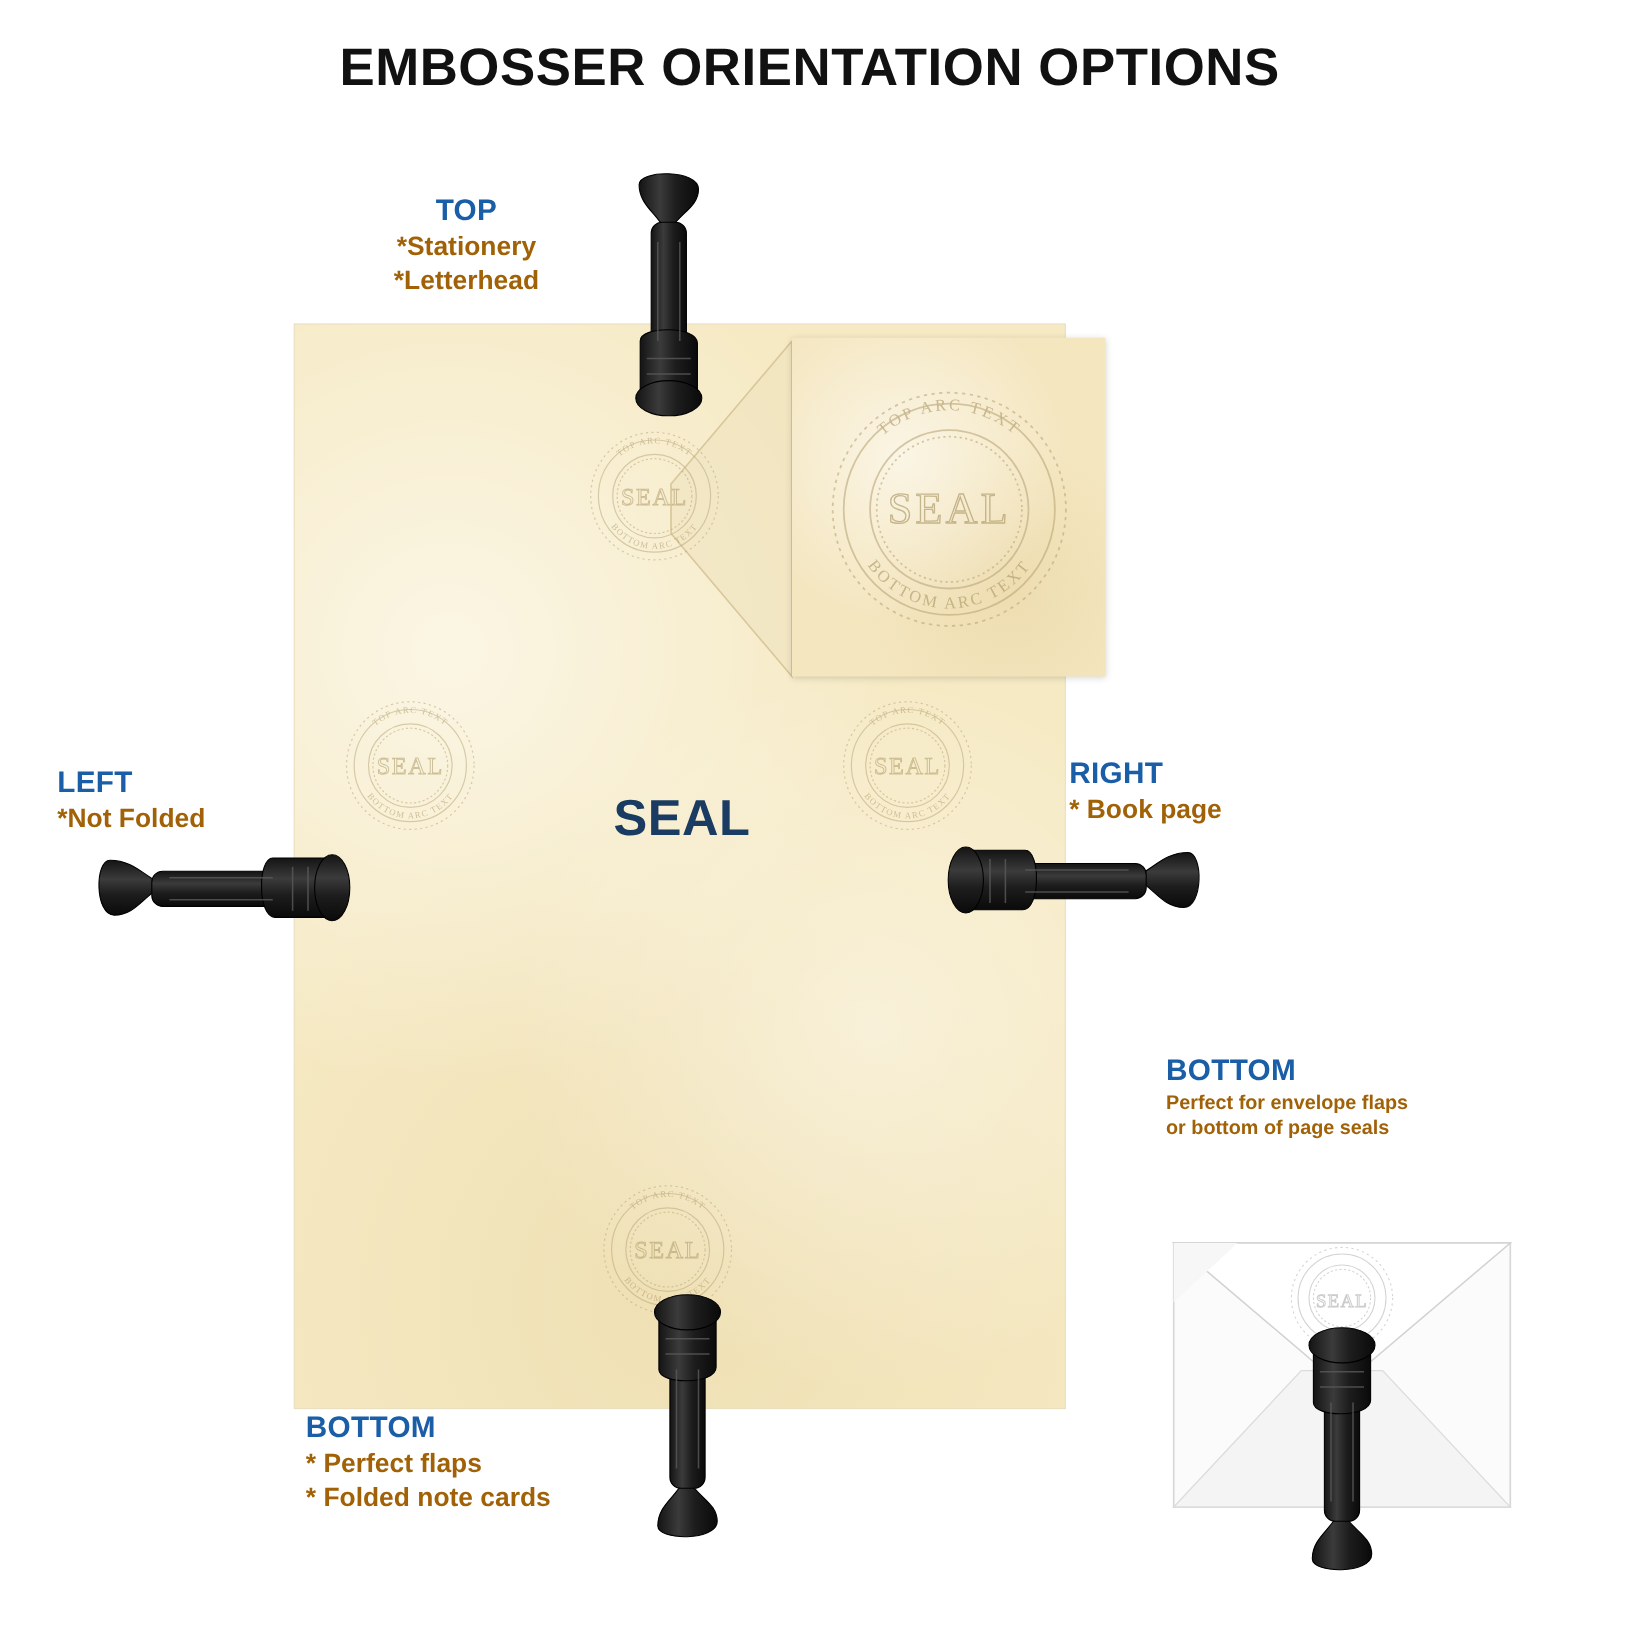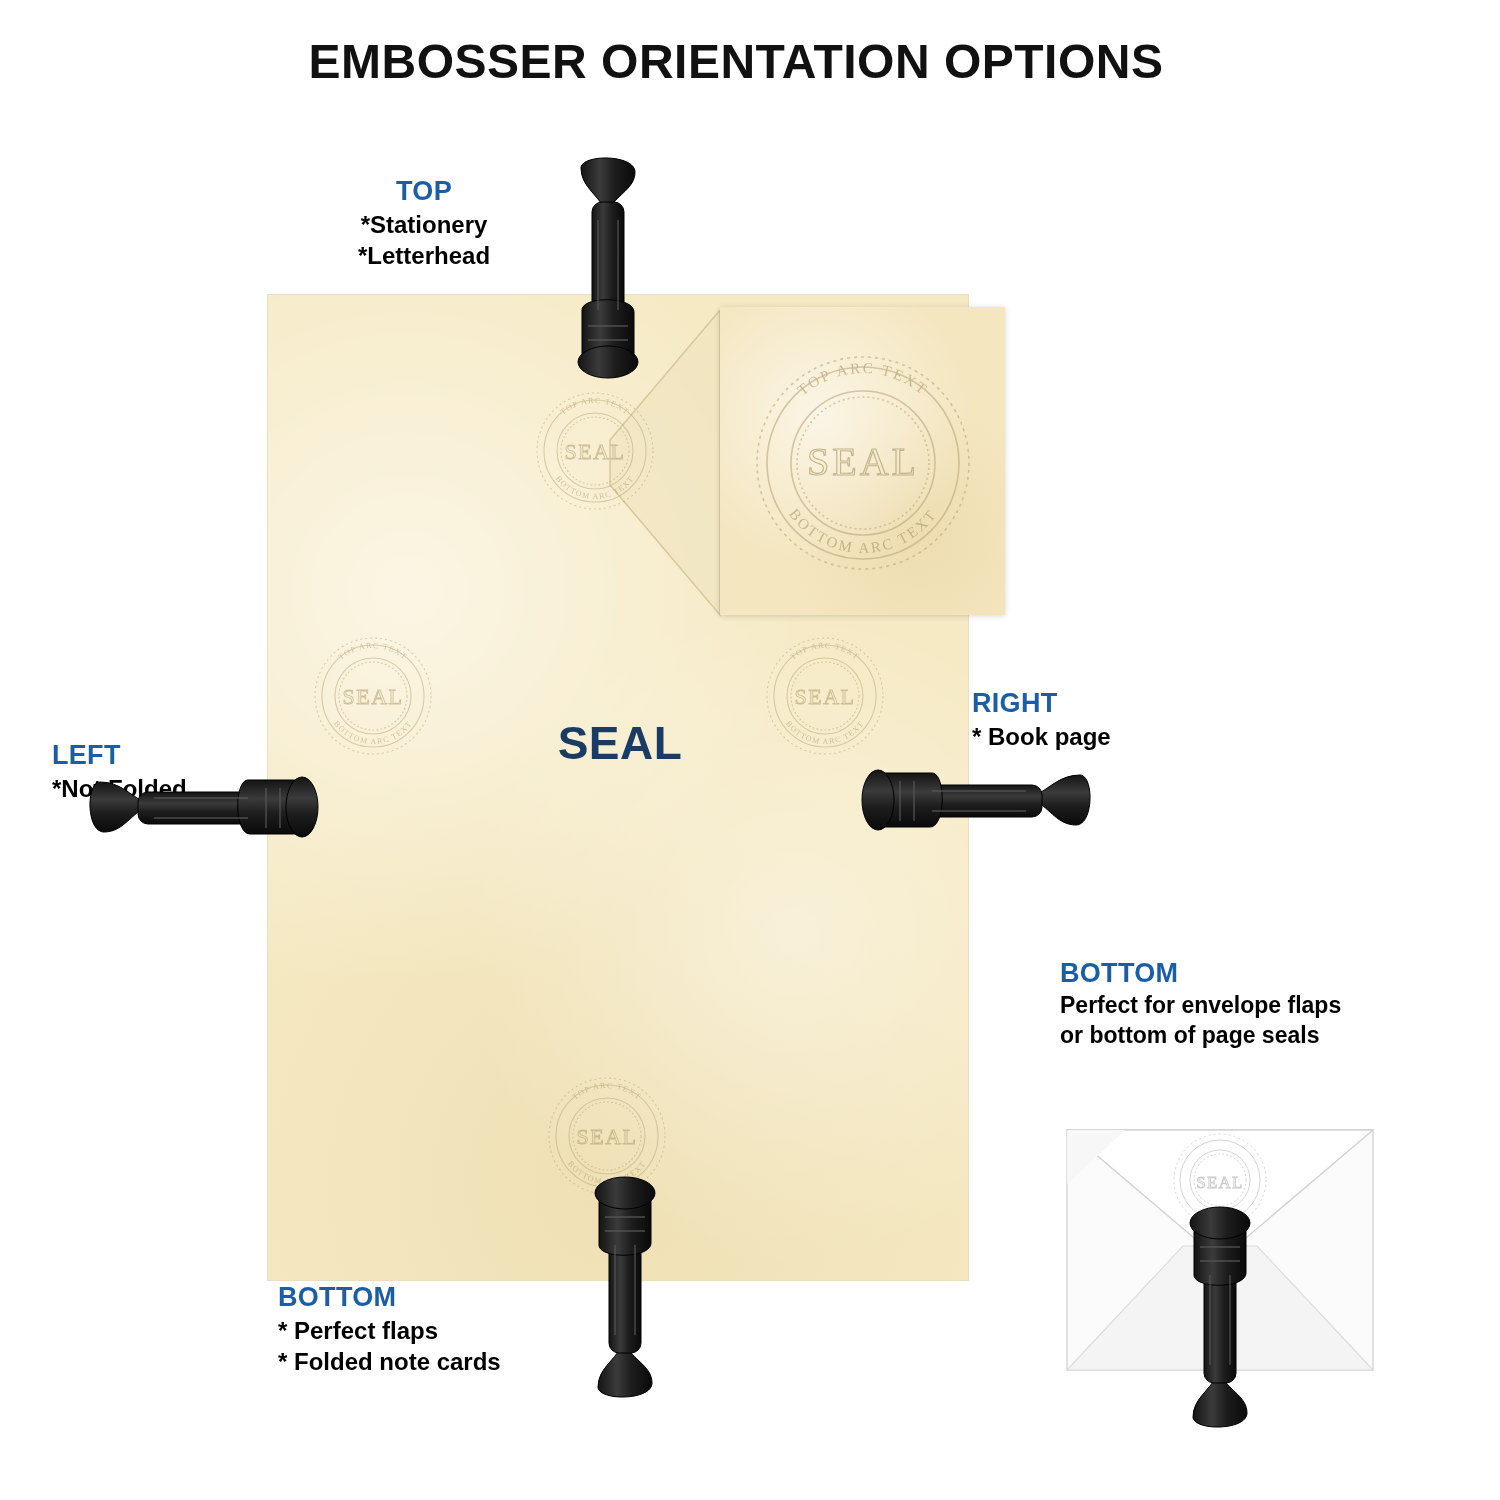--- a/index.html
+++ b/index.html
@@ -89,32 +89,32 @@
   
   .annot { position: absolute; }
   .annot .hd {
     color: #1a5ea8;
     font-weight: bold;
     font-size: 27px;
     letter-spacing: 0.3px;
     margin-bottom: 2px;
   }
   .annot .ln {
-    color: #000000;
+    color: #a16207;
     font-weight: bold;
     font-size: 24px;
     line-height: 1.30;
   }
 
   #annot-top    { left: 358px; top: 176px; text-align: center; }
-  #annot-left   { left: 52px;  top: 696px; margin-top: 44px; }
+  #annot-left   { left: 52px;  top: 696px; }
   #annot-right  { left: 972px; top: 688px; }
   #annot-bottom { left: 278px; top: 1282px; }
   #annot-env    { left: 1060px; top: 958px; }
-  #annot-env .ln { font-size: 23px; }
+  #annot-env .ln { font-size: 18px; }
 
   
   .embosser { position: absolute; }
   .embosser svg { display: block; }
 
   #embosser-top    { left: 548px;  top: 150px; }
   #embosser-left   { left: 82px;   top: 752px; }
   #embosser-right  { left: 838px;  top: 745px; }
   #embosser-bottom { left: 565px;  top: 1155px; }
   #embosser-env    { left: 1160px; top: 1185px; }

